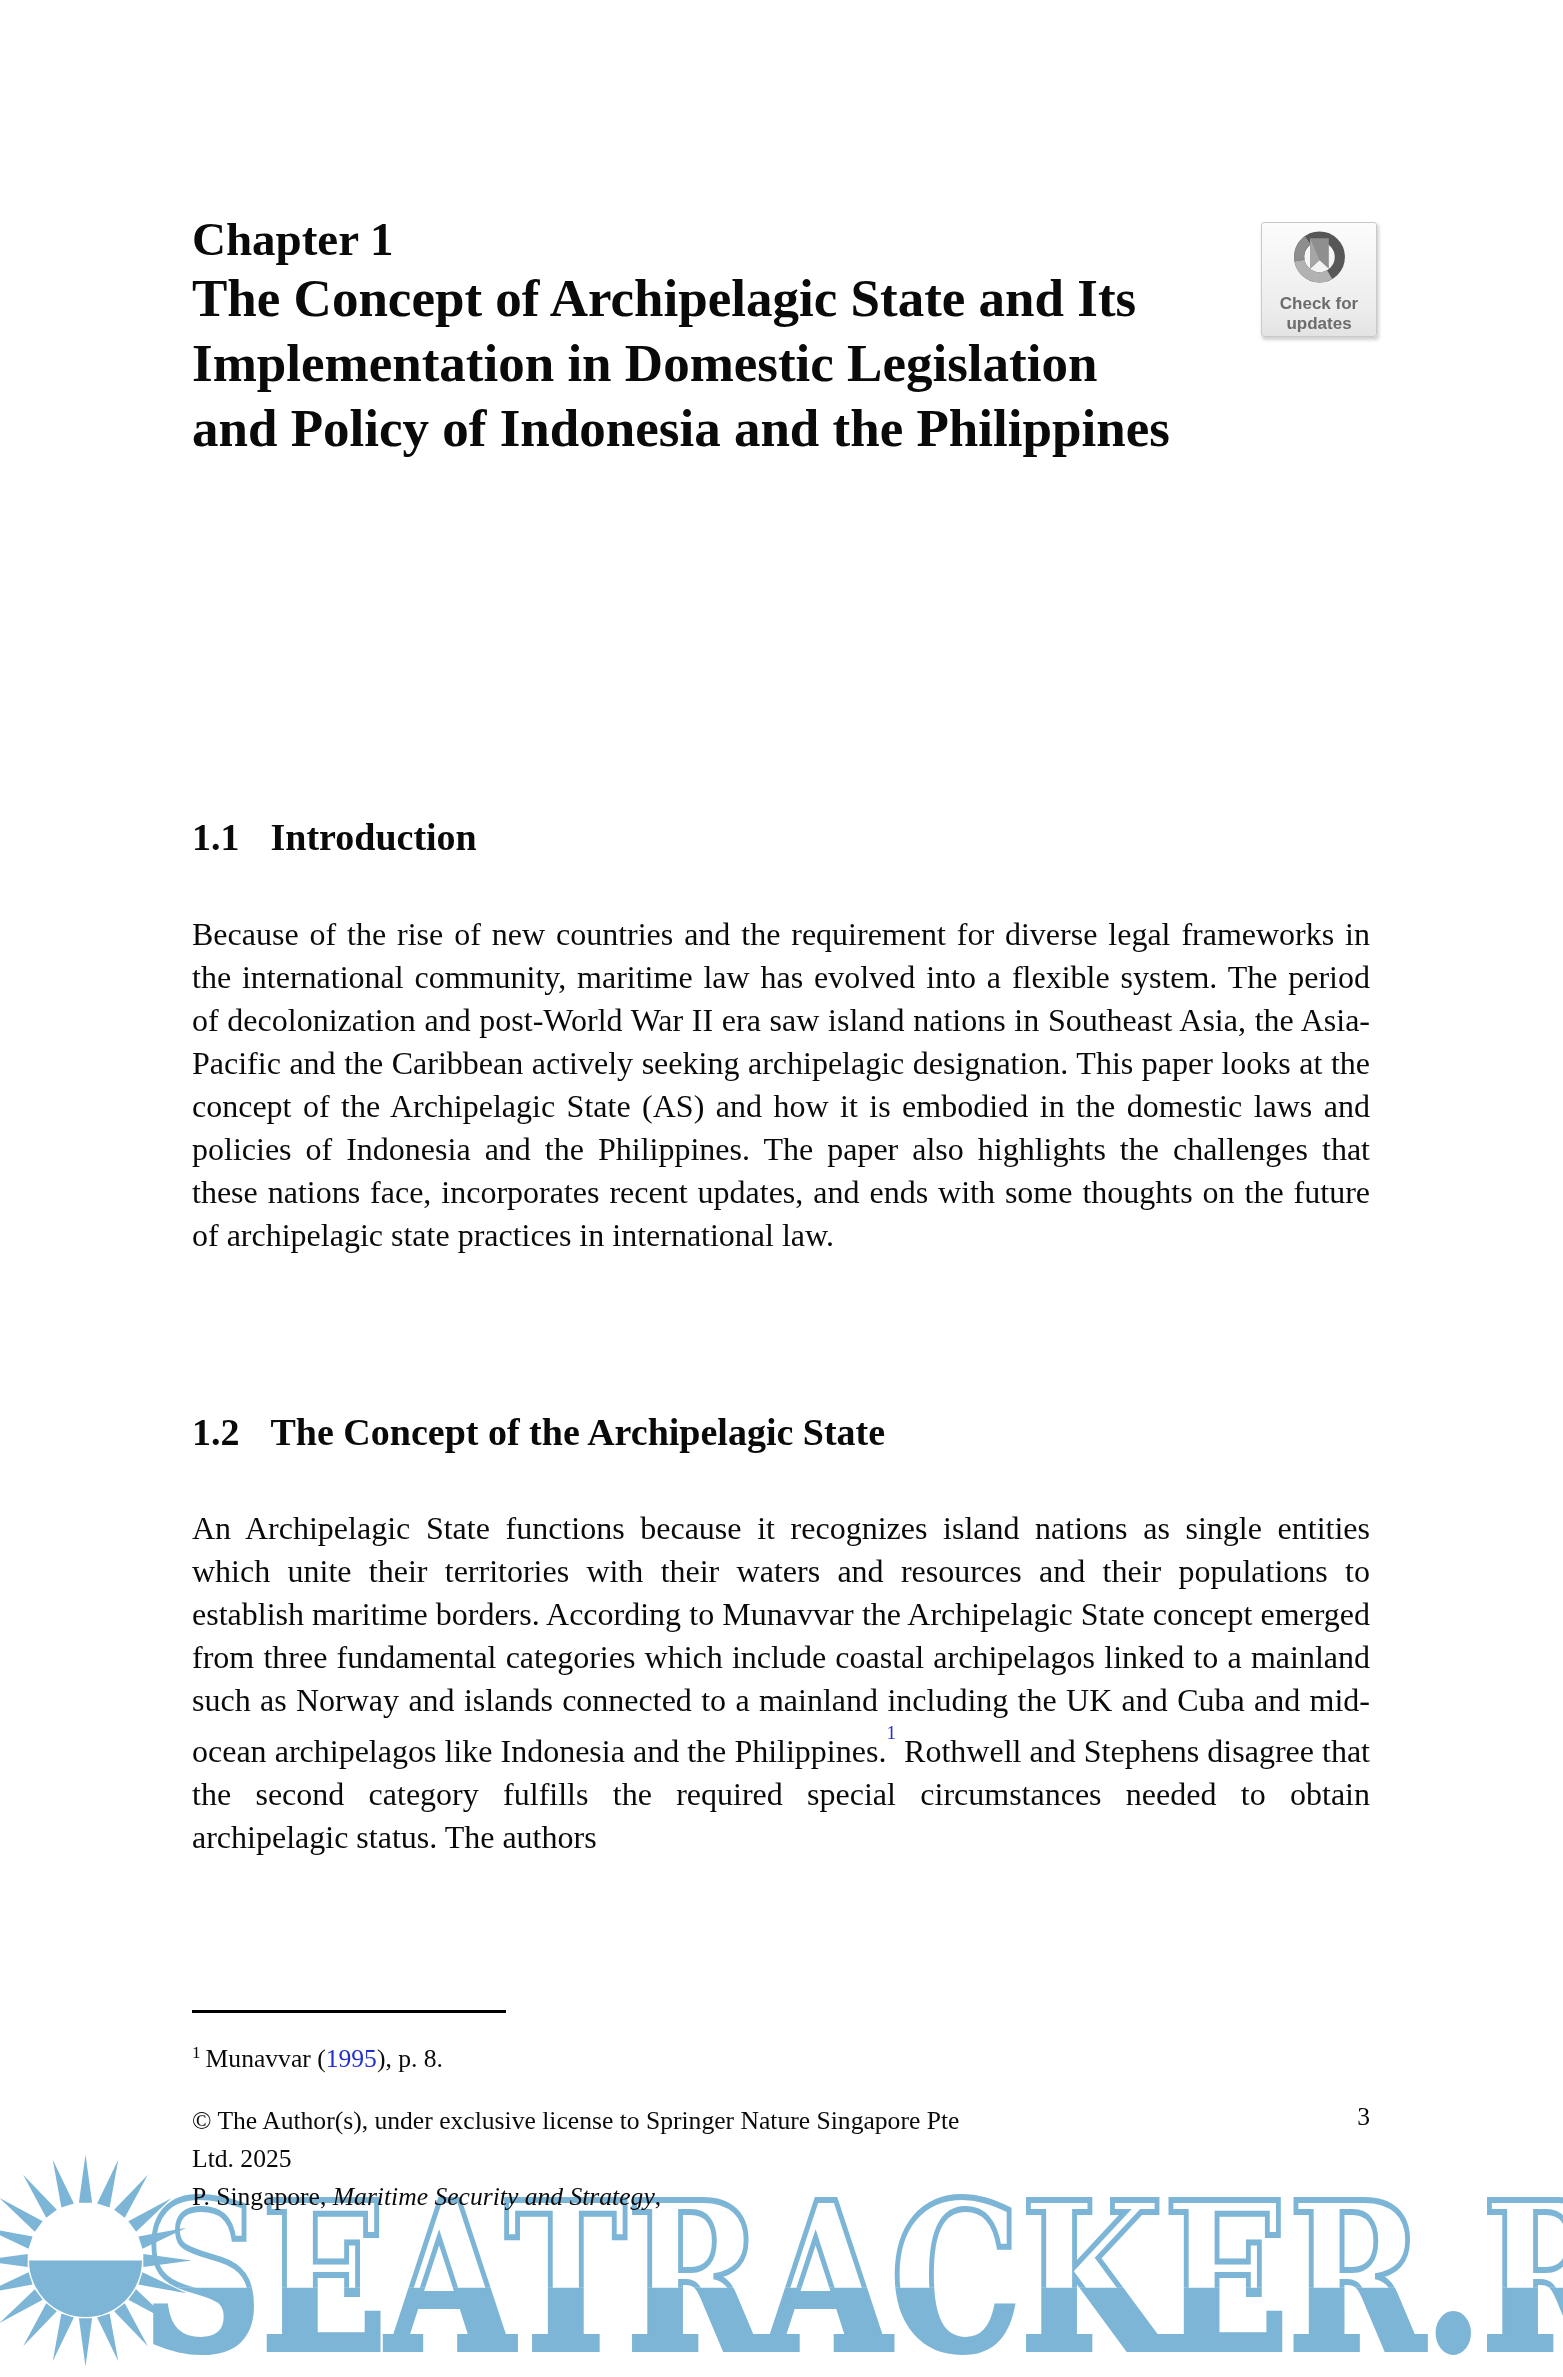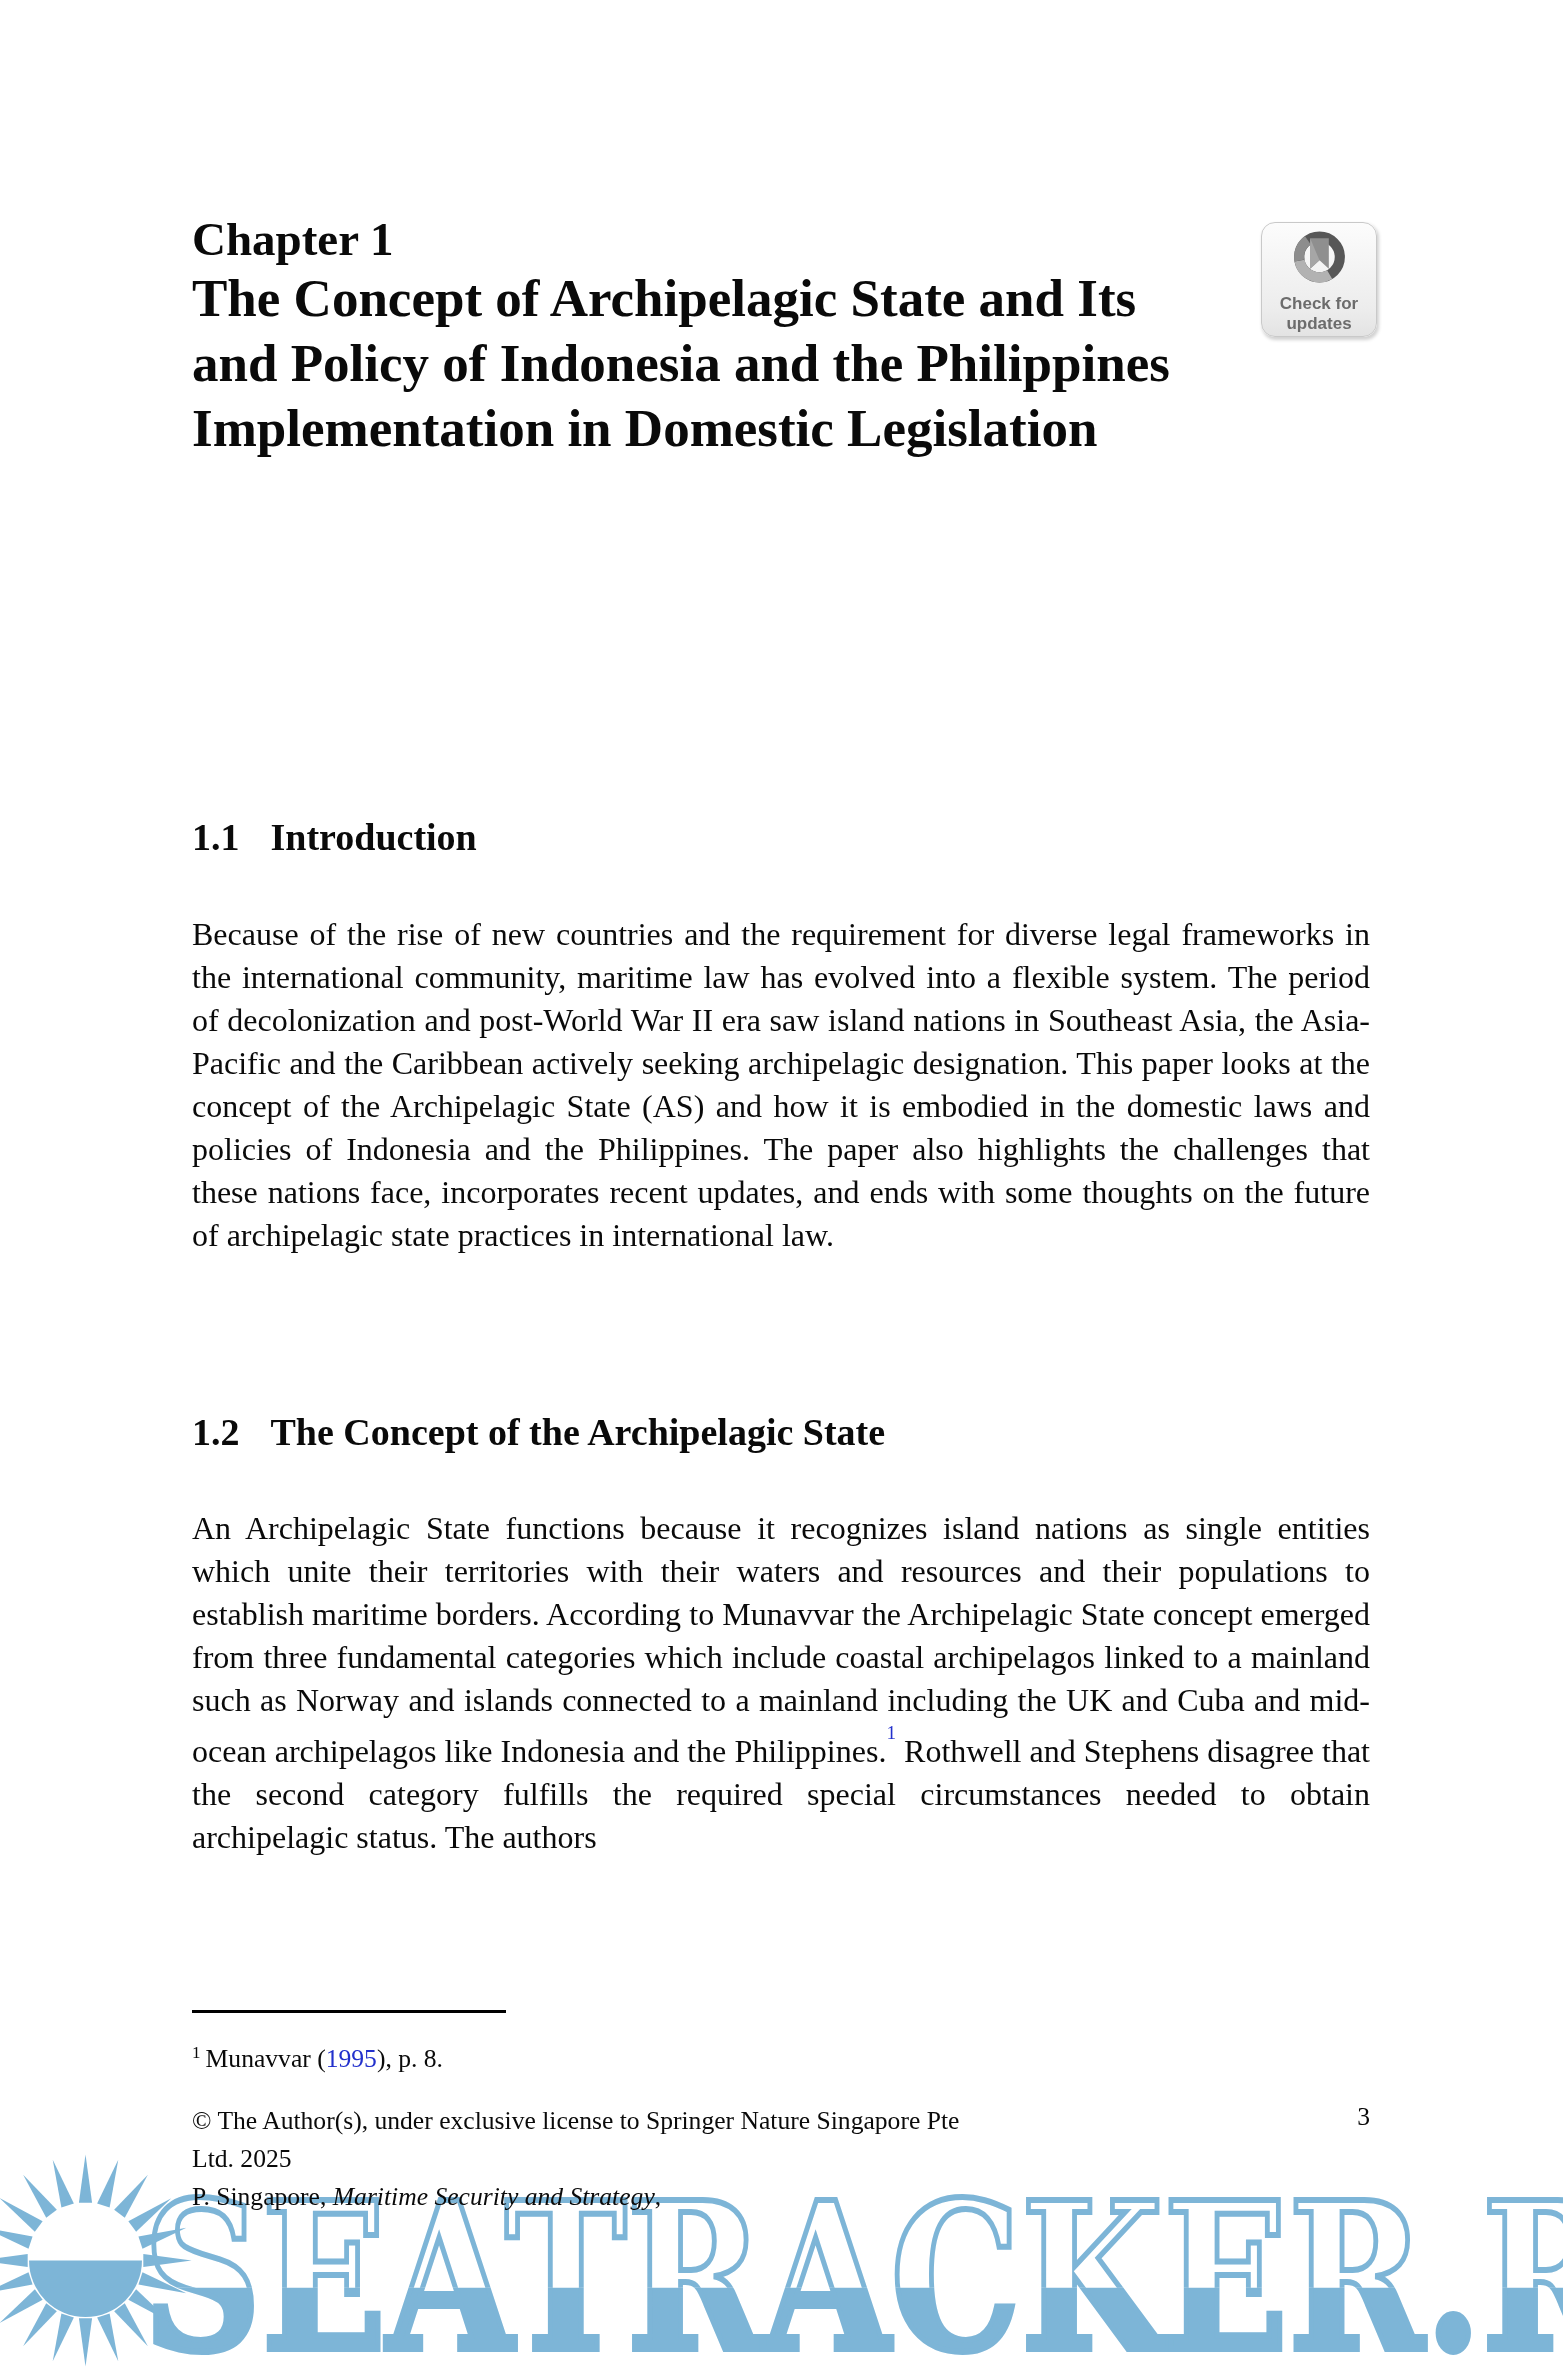--- a/index.html
+++ b/index.html
@@ -22,21 +22,21 @@
     position:absolute; left:192px; top:212px;
     font-size:47px; font-weight:bold; z-index:2;
   }
   .chapter-title{
     position:absolute; left:192px; top:266px; width:1144px;
     font-size:53px; font-weight:bold; line-height:65px; z-index:2;
   }
   
   .badge{
     position:absolute; left:1261px; top:222px; width:114px; height:113px;
-    border:0.9px solid #c9c9c9; border-radius:14px;
+    border:0.9px solid #c9c9c9; border-radius:3px;
     background:linear-gradient(180deg,#fcfcfc 0%,#ececec 78%,#e3e3e3 100%);
     box-shadow:1.7px 2.6px 3.4px rgba(0,0,0,0.18);
     text-align:center; z-index:2; cursor:pointer;
   }
   .badge svg{margin-top:6px;}
   .badge-text{
     font-family:"Liberation Sans", sans-serif;
     font-size:17px; font-weight:bold; color:#6c6c6c; line-height:19.6px;
   }
   
@@ -132,22 +132,22 @@
         <polygon points="100.3,-72.9 50.1,-45.9 59.2,-33.5"></polygon>
         <polygon points="117.9,-38.3 61.9,-28.2 66.6,-13.6"></polygon>
       </g>
     <path d="M -66 0 A 66 66 0 0 1 66 0 Z" fill="#ffffff"></path>
     <path d="M -66 0 A 66 66 0 0 0 66 0 Z" fill="#7db5d7"></path>
   </svg>
 
   <div class="chapter-label">Chapter 1</div>
   <div class="chapter-title">
     <div>The Concept of Archipelagic State and Its</div>
+    <div>Implementation in Domestic Legislation</div>
     <div>and Policy of Indonesia and the Philippines</div>
-    <div>Implementation in Domestic Legislation</div>
   </div>
 
   <div class="badge">
     <svg width="67" height="61" viewBox="0 0 78 72">
       <circle cx="39" cy="33" r="24" fill="none" stroke="#575757" stroke-width="12"></circle>
       <path d="M 51 53.8 A 24 24 0 0 1 15.4 37.2" fill="none" stroke="#b2b2b2" stroke-width="12"></path>
       <path d="M 15.4 37.2 A 24 24 0 0 1 25.2 13.3" fill="none" stroke="#8d8d8d" stroke-width="12"></path>
       <path d="M 28 11 H 50 V 47 L 39 37 L 28 47 Z" fill="#8f8f8f"></path>
       <path d="M 28 11 L 39 37 L 28 47 Z" fill="#a6a6a6"></path>
     </svg>

